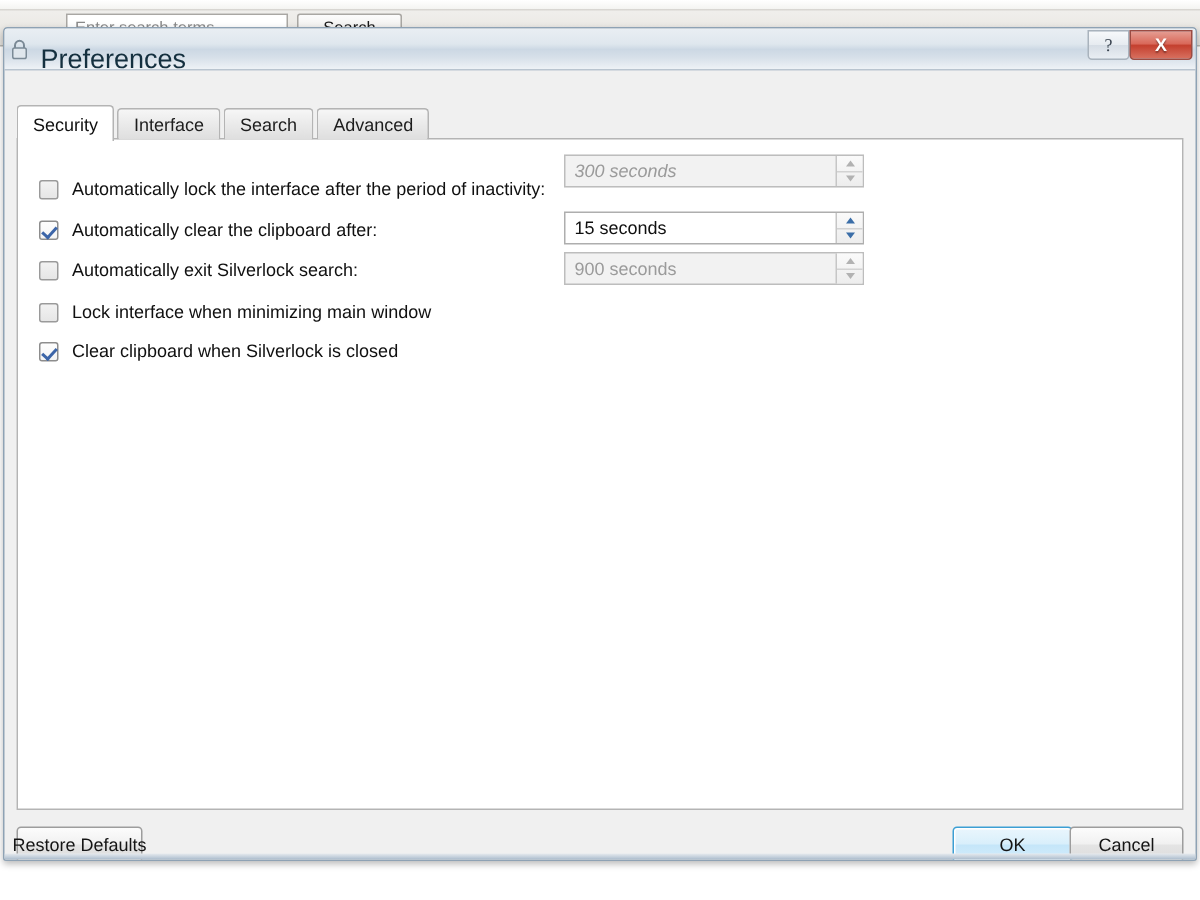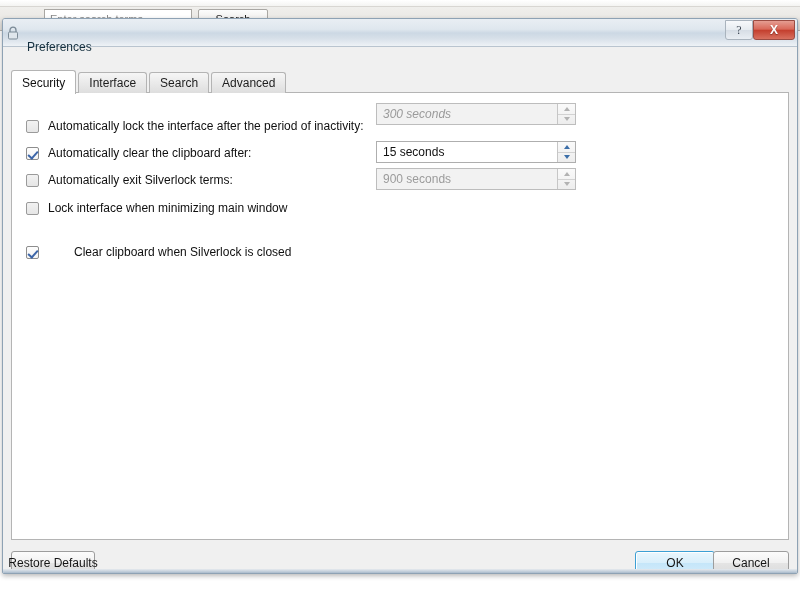--- a/index.html
+++ b/index.html
@@ -92,22 +92,22 @@
     border-bottom: 1px solid #b9c4cf;
     box-sizing: border-box;
   }
   .title-icon {
     position: absolute;
     left: 2px; top: 6px;
     width: 16px; height: 16px;
   }
   .title-text {
     position: absolute;
-    left: 24px; top: 21px;
-    font-size: 12px;
+    left: 24px; top: 10px;
+    font-size: 18px;
     color: #15303f;
     white-space: nowrap;
   }
 
   .win-btn {
     position: absolute;
     top: 1px;
     height: 20px;
     box-sizing: border-box;
     border: 1px solid #a9b3bd;
@@ -392,40 +392,40 @@
               <i class="arrow up"></i>
             </span>
           <span class="spin-down">
               <i class="arrow down"></i>
             </span>
         </span>
       </div>
 
       <div class="opt-row" style="left:14px; top:76px;">
         <span class="cb"></span>
-        <span class="cb-label">Automatically exit Silverlock terms:</span>
+        <span class="cb-label">Automatically exit Silverlock search:</span>
       </div>
       <div class="spin disabled" style="left:364px; top:75px;">
         <span class="spin-value">900 seconds</span>
         <span class="spin-btns">
           <span class="spin-up">
               <i class="arrow up"></i>
             </span>
           <span class="spin-down">
               <i class="arrow down"></i>
             </span>
         </span>
       </div>
 
       <div class="opt-row" style="left:14px; top:104px;">
         <span class="cb"></span>
         <span class="cb-label">Lock interface when minimizing main window</span>
       </div>
 
-      <div class="opt-row" style="left:14px; top:148px;gap:26px;">
+      <div class="opt-row" style="left:14px; top:130px;">
         <span class="cb checked"></span>
         <span class="cb-label">Clear clipboard when Silverlock is closed</span>
       </div>
 
     </div>
 
     <div class="btn" id="btn-restore">Restore Defaults</div>
 
     <div class="btn default" id="btn-ok">OK</div>
 

